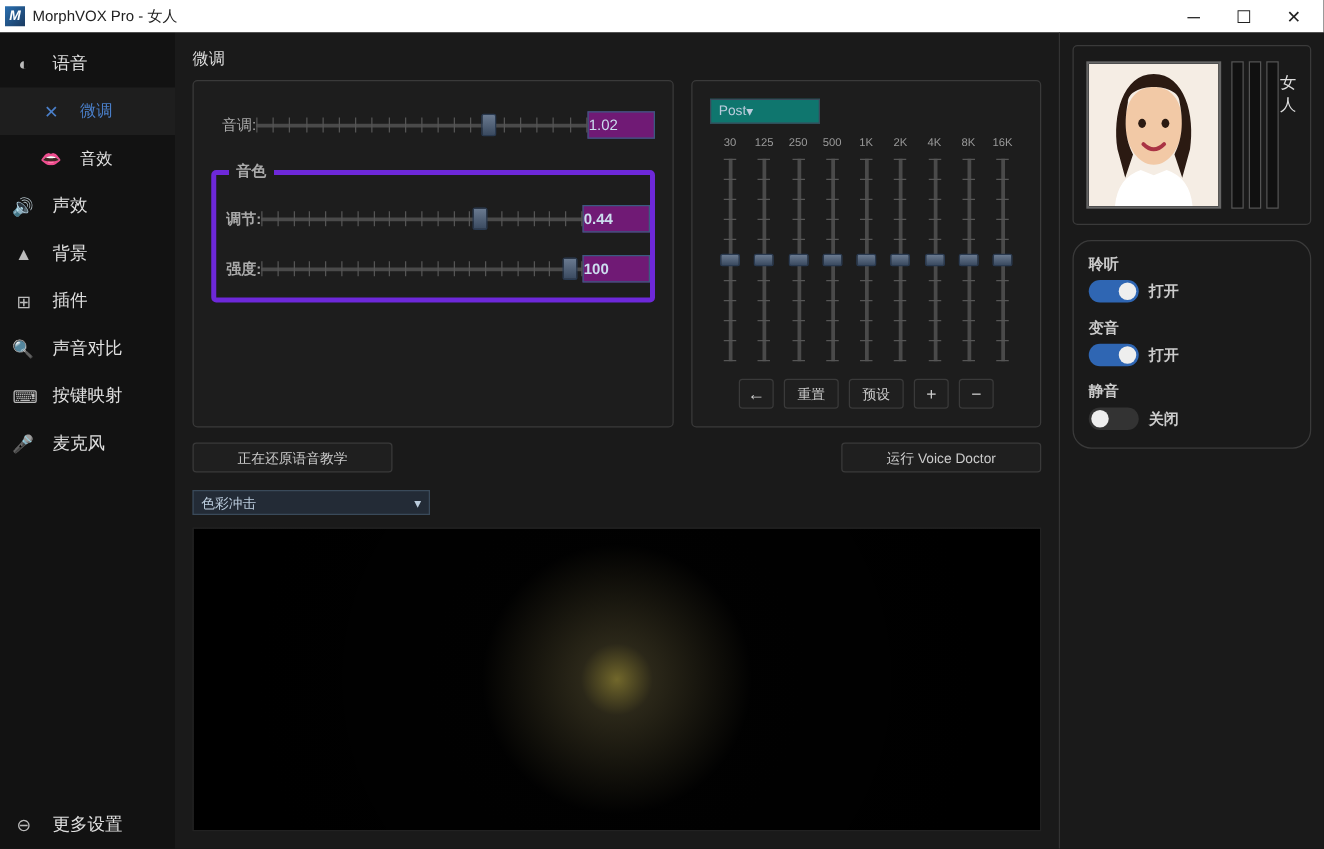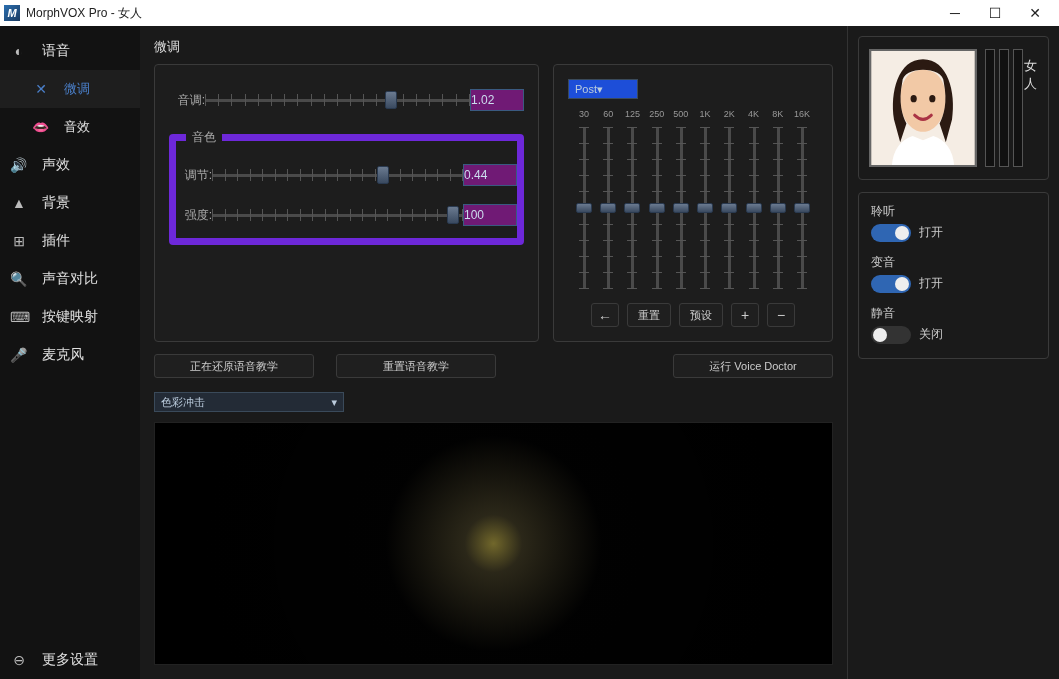--- a/index.html
+++ b/index.html
@@ -86,28 +86,28 @@
   position: absolute; top: 1px; width: 12px; height: 18px;
   background: linear-gradient(#6a7a90,#3a4a60);
   border: 1px solid #2a3a50; border-radius: 2px;
   transform: translateX(-50%);
 }
 .value-box {
   width: 54px; height: 22px; line-height: 20px; text-align: left;
   background: #701a75; border: 1px solid #3a5a80; color: #cde; font-size: 12px;
 }
 fieldset.timbre {
-  border: 7px solid #6d28d9; border-radius: 4px;
-  padding: 8px 0 4px 0; margin-top: 4px;
+  border: 4px solid #6d28d9; border-radius: 4px;
+  padding: 8px 0 4px 0; margin-top: 4px; font-weight: bold;
 }
 fieldset.timbre legend { padding: 0 6px; color: #aaa; font-size: 12px; margin-left: 10px; }
 
 
 .eq-select {
-  width: 70px; height: 20px; background: #1d4ed8; border: 1px solid #3a4a5a;
+  width: 88px; height: 20px; background: #0f766e; border: 1px solid #3a4a5a;
   color: #bcd; font-size: 11px; display: flex; align-items: center; justify-content: flex-start;
   padding: 0 6px; margin-bottom: 10px;
 }
 .eq-bands { display: flex; justify-content: space-between; height: 180px; padding: 0 4px; }
 .eq-band { display: flex; flex-direction: column; align-items: center; width: 24px; }
 .eq-freq { font-size: 9px; color: #999; height: 14px; }
 .vslider {
   position: relative; width: 20px; flex: 1; margin-top: 4px;
 }
 .vslider .vtrack {
@@ -155,26 +155,26 @@
 .avatar {
   width: 108px; height: 118px; border: 2px solid #666; background: #000;
   display: flex; align-items: center; justify-content: center; overflow: hidden;
 }
 .avatar svg { width: 100%; height: 100%; }
 .vu-bars { display: flex; gap: 4px; }
 .vu { width: 10px; border: 1px solid #555; background: #111; }
 .profile-name { text-align: center; margin-top: 8px; color: #ddd; font-size: 13px; }
 
 .toggle-box {
-  border: 1px solid #3a3a3a; border-radius: 4px; padding: 10px 12px 14px;
+  border: 1px solid #3a3a3a; border-radius: 15px; padding: 10px 12px 14px; font-weight: bold;
 }
 .toggle-group { margin-bottom: 12px; }
 .toggle-group:last-child { margin-bottom: 0; }
 .toggle-label { color: #ccc; font-size: 12px; margin-bottom: 4px; }
-.toggle-row { display: flex; align-items: flex-start; gap: 8px; }
+.toggle-row { display: flex; align-items: center; gap: 8px; }
 .toggle {
   width: 40px; height: 18px; border-radius: 9px; position: relative;
   background: #333;
 }
 .toggle.on { background: #2f66b3; }
 .toggle .knob {
   position: absolute; top: 2px; width: 14px; height: 14px; border-radius: 50%;
   background: #eee;
 }
 .toggle.on .knob { right: 2px; }
@@ -361,40 +361,20 @@
                   <span></span>
                   <span></span>
                   <span></span>
                   <span></span>
                   <span></span>
                 </div>
                 <div class="vthumb" style="top: 50%;"></div>
               </div>
             </div>
             <div class="eq-band">
-              <div class="eq-freq">60</div>
-              <div class="vslider">
-                <div class="vtrack"></div>
-                <div class="vticks">
-                  <span></span>
-                  <span></span>
-                  <span></span>
-                  <span></span>
-                  <span></span>
-                  <span></span>
-                  <span></span>
-                  <span></span>
-                  <span></span>
-                  <span></span>
-                  <span></span>
-                </div>
-                <div class="vthumb" style="top: 50%;"></div>
-              </div>
-            </div>
-            <div class="eq-band">
               <div class="eq-freq">125</div>
               <div class="vslider">
                 <div class="vtrack"></div>
                 <div class="vticks">
                   <span></span>
                   <span></span>
                   <span></span>
                   <span></span>
                   <span></span>
                   <span></span>
@@ -553,21 +533,20 @@
           <div class="btn">重置</div>
           <div class="btn">预设</div>
           <div class="btn small">+</div>
           <div class="btn small">−</div>
         </div>
       </div>
     </div>
 
     <div class="action-row">
       <div class="btn wide">正在还原语音教学</div>
-      <div class="btn wide">重置语音教学</div>
       <div class="spacer"></div>
       <div class="btn wide">运行 Voice Doctor</div>
     </div>
 
     <div class="viz-select-row">
       <div class="viz-select">
         <span>色彩冲击</span>
         <span>▾</span>
       </div>
     </div>

